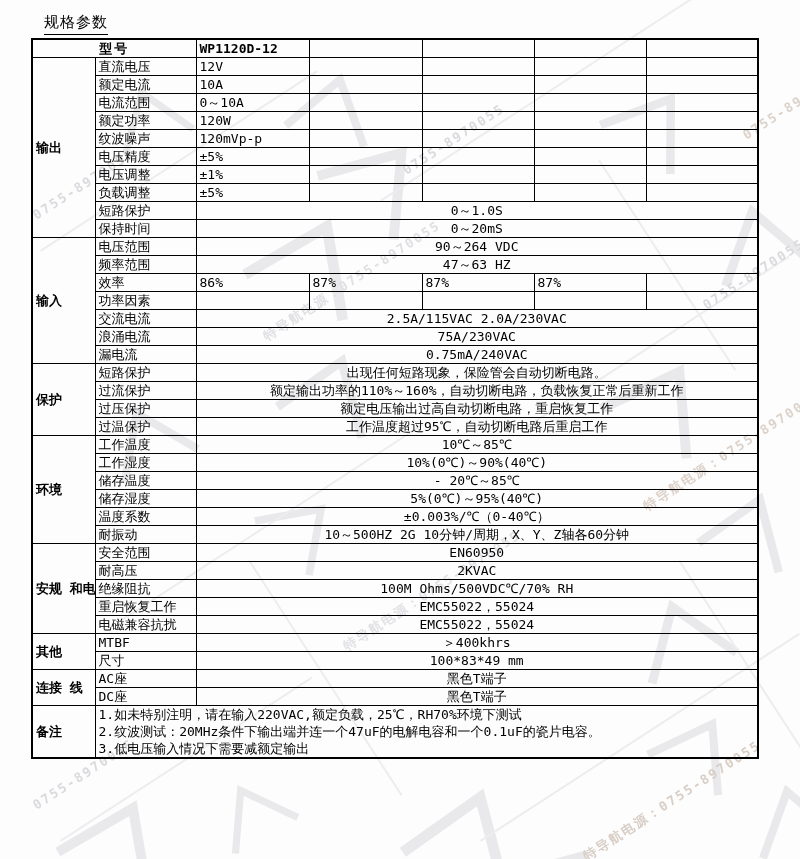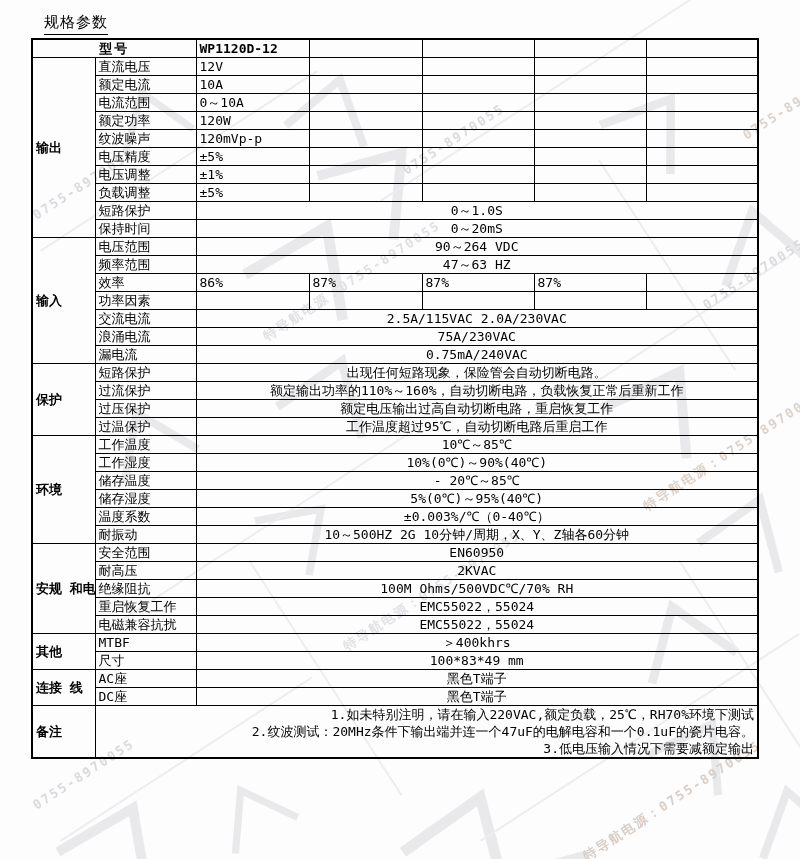--- a/index.html
+++ b/index.html
@@ -38,21 +38,21 @@
     font-weight:bold;font-size:14px;
     white-space:pre-line;line-height:19px;vertical-align:middle;
   }
   td.model-label{font-weight:bold;text-align:center;font-size:14px;letter-spacing:2px;}
   td.model-value{font-weight:bold;font-size:14px;margin-top:29px;}
   td.label-cell{text-align:left;padding-left:4px;}
   td.value-cell{text-align:left;padding-left:5px;}
   td.span-cell{text-align:center;}
   td.notes-cell{
     vertical-align:top;white-space:normal;height:84px;
-    padding:3px 4px 0 6px;line-height:19px;text-align:right;
+    padding:3px 4px 0 6px;line-height:19px;
   }
   .note-line{white-space:nowrap;}
 </style>
 </head>
 <body>
 
 <div id="watermark-layer">
     <svg width="90" height="90" viewBox="0 0 100 100" class="wm-item" style="left: 300px; top: 55px; transform: rotate(15deg);">
       <path d="M5,80 L50,15 L95,80" fill="none" stroke="#e9e9ec" stroke-width="9"></path>
     </svg>

